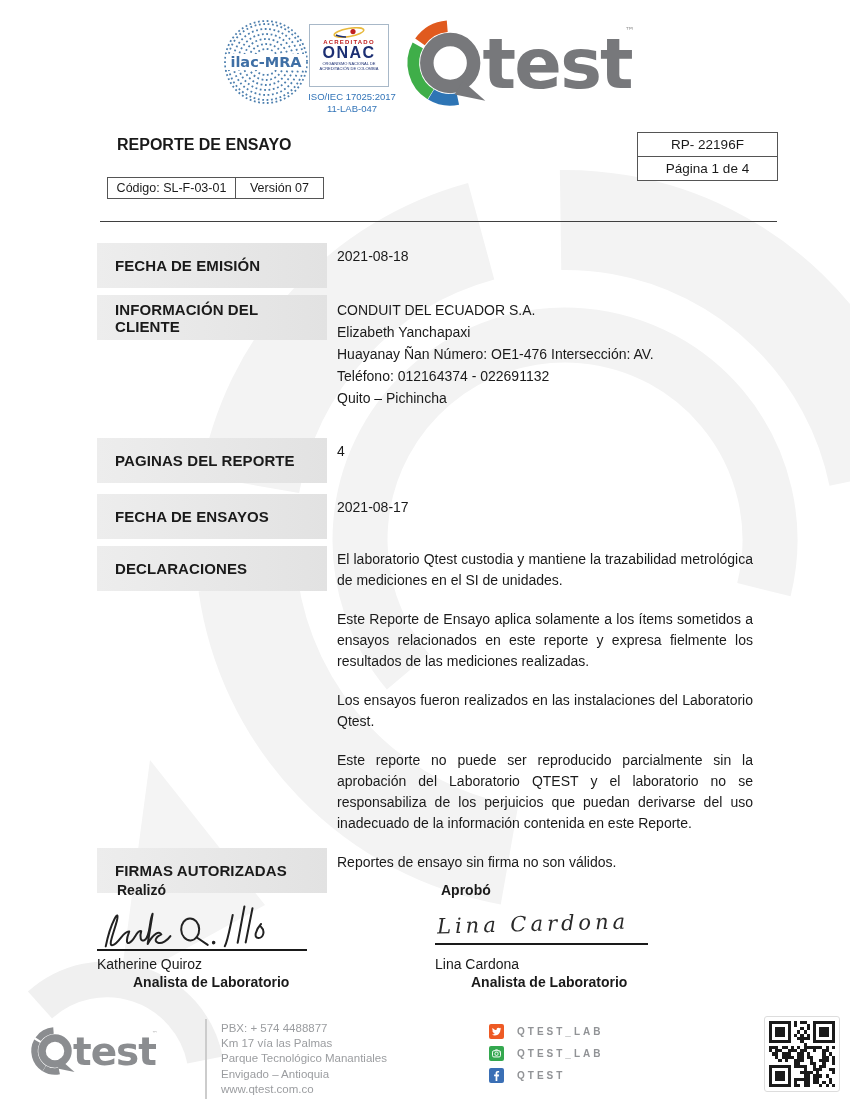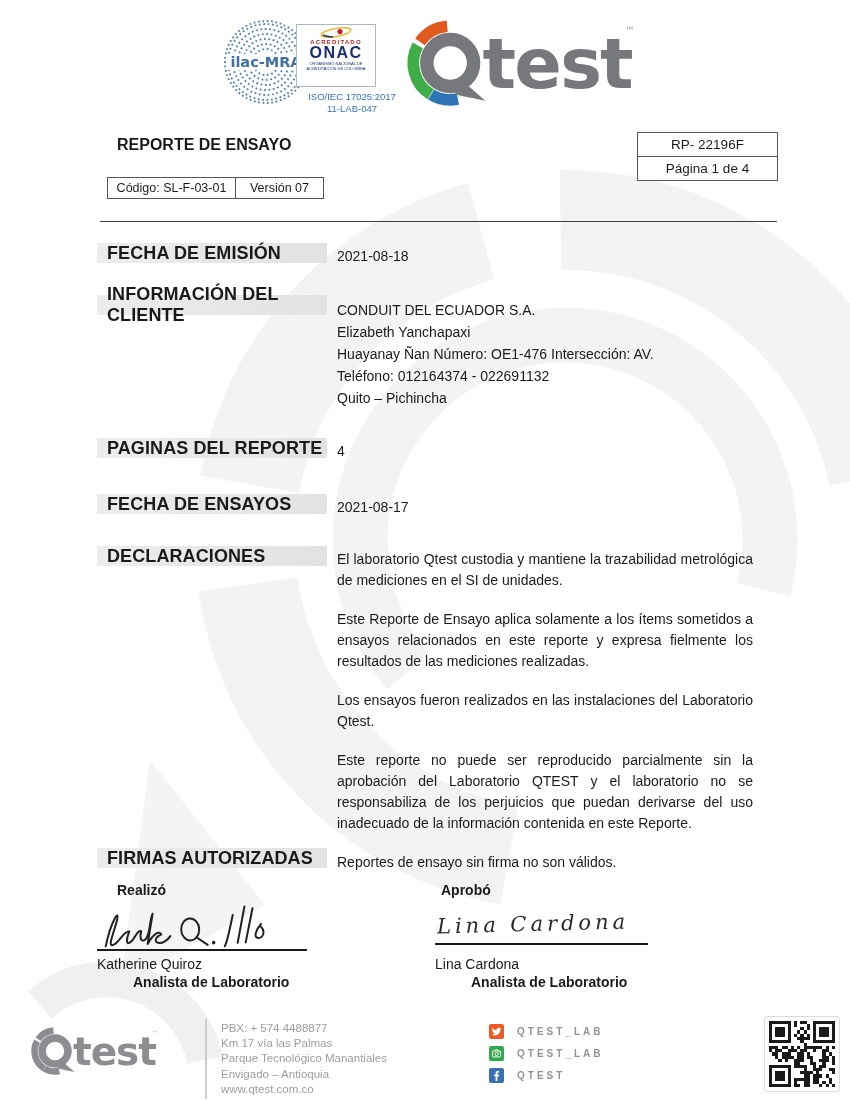--- a/index.html
+++ b/index.html
@@ -1,23 +1,23 @@
 <!DOCTYPE html>
 <html><head>
 <meta charset="utf-8">
 <style>
   html,body{margin:0;padding:0;background:#fff;}
   body{font-family:"Liberation Sans",sans-serif;color:#1a1a1a;}
   .page{position:relative;width:850px;height:1100px;background:#fff;overflow:hidden;}
   .abs{position:absolute;}
   
-  .bar{position:absolute;left:97px;width:230px;height:20px;
+  .bar{position:absolute;left:97px;width:230px;height:45px;
        background:linear-gradient(90deg,#ededed,#e2e2e2);
-       display:flex;align-items:center;padding-left:10px;box-sizing:border-box;
-       font-weight:bold;font-size:18px;letter-spacing:.1px;}
+       display:flex;align-items:center;padding-left:18px;box-sizing:border-box;
+       font-weight:bold;font-size:15px;letter-spacing:.1px;}
   .val{position:absolute;left:337px;font-size:14px;}
   .client-lines div{font-size:14px;line-height:22px;white-space:nowrap;}
   .decl{position:absolute;left:337px;top:549px;width:416px;}
   .decl p{margin:0 0 18px 0;text-align:justify;font-size:14px;line-height:21px;}
   .decl p:last-child{margin-bottom:0;}
   
   .boxed{border:1px solid #555;box-sizing:border-box;background:#fff;}
   .cell{display:flex;align-items:center;justify-content:center;font-size:13.5px;}
   .title{position:absolute;left:117px;top:136px;font-size:16px;font-weight:bold;}
   .rule{position:absolute;left:100px;top:221px;width:677px;height:1px;background:#3f3f3f;}
@@ -31,21 +31,21 @@
   
   .contact{position:absolute;left:221px;top:1021px;font-size:11.5px;line-height:15.2px;color:#9b9da0;}
   .divider{position:absolute;left:205px;top:1019px;width:2px;height:80px;background:#ccc;}
   .social{position:absolute;left:489px;top:1020px;}
   .social-row{display:flex;align-items:center;height:22px;}
   .social-icon{width:15px;height:15px;border-radius:2px;display:flex;align-items:center;justify-content:center;flex:0 0 15px;}
   .social-handle{margin-left:13px;font-size:10px;letter-spacing:3px;color:#919396;font-weight:bold;}
   .qr-wrap{position:absolute;left:764px;top:1016px;width:76px;height:76px;background:#fff;
        border:1px solid #ddd;border-radius:3px;box-sizing:border-box;padding:4px;}
   
-  .onac-box{position:absolute;left:296px;top:24px;width:80px;height:63px;border:1px solid #a8b8c8;
+  .onac-box{position:absolute;left:309px;top:24px;width:80px;height:63px;border:1px solid #a8b8c8;
        background:#fff;display:flex;flex-direction:column;align-items:center;box-sizing:border-box;padding-top:2px;}
   .onac-acc{font-size:6px;letter-spacing:1.2px;color:#c02020;font-weight:bold;margin-top:1px;}
   .onac-name{font-size:16px;font-weight:bold;color:#1c2f73;letter-spacing:1.5px;line-height:16px;}
   .onac-org{font-size:4px;line-height:5px;color:#1c2f73;text-align:center;}
   .onac-iso{position:absolute;left:297px;width:110px;text-align:center;font-size:9.5px;color:#3274b8;}
 </style>
 </head>
 <body>
 
 <div class="page">

